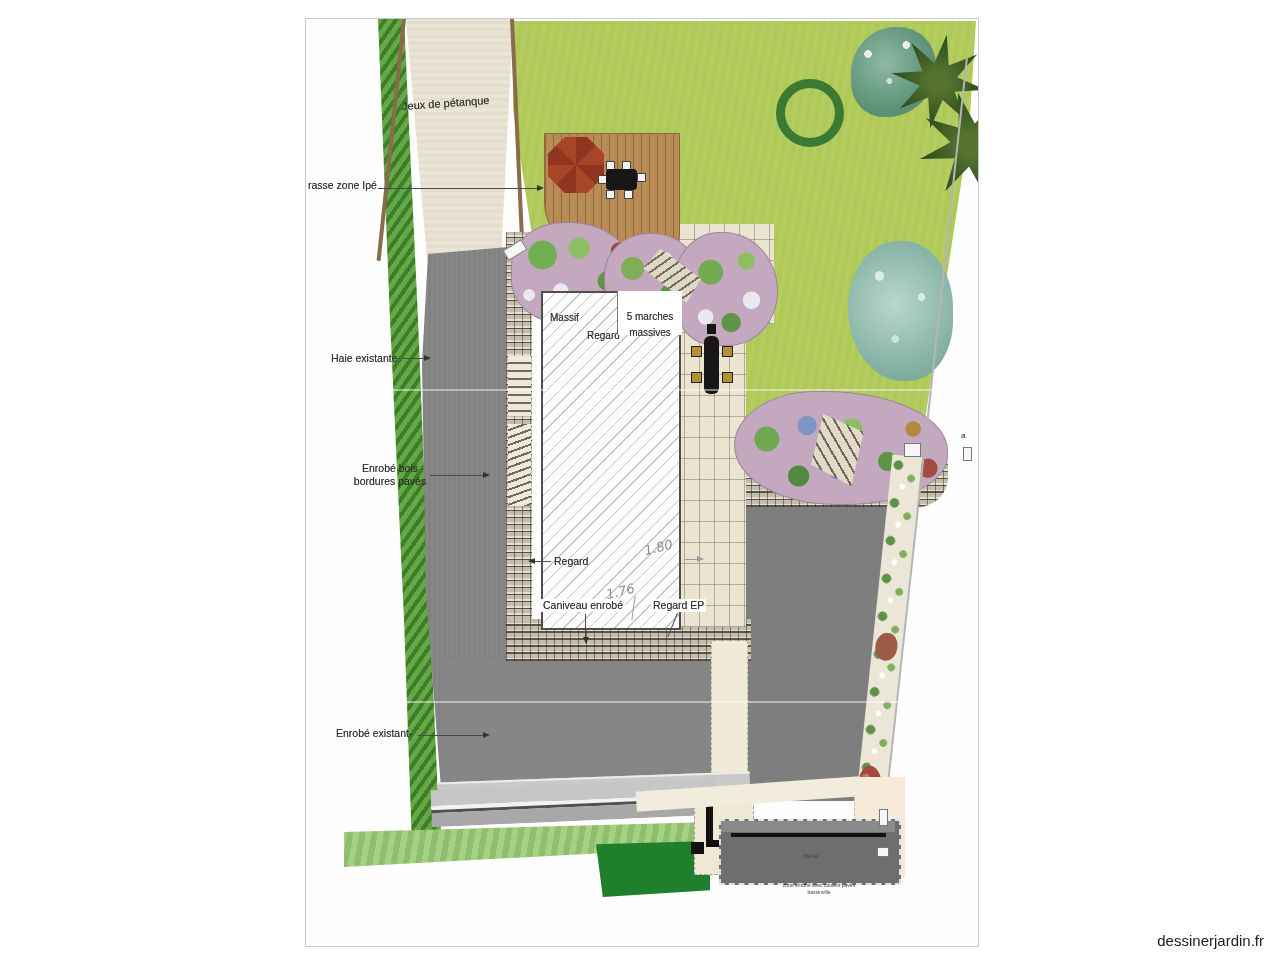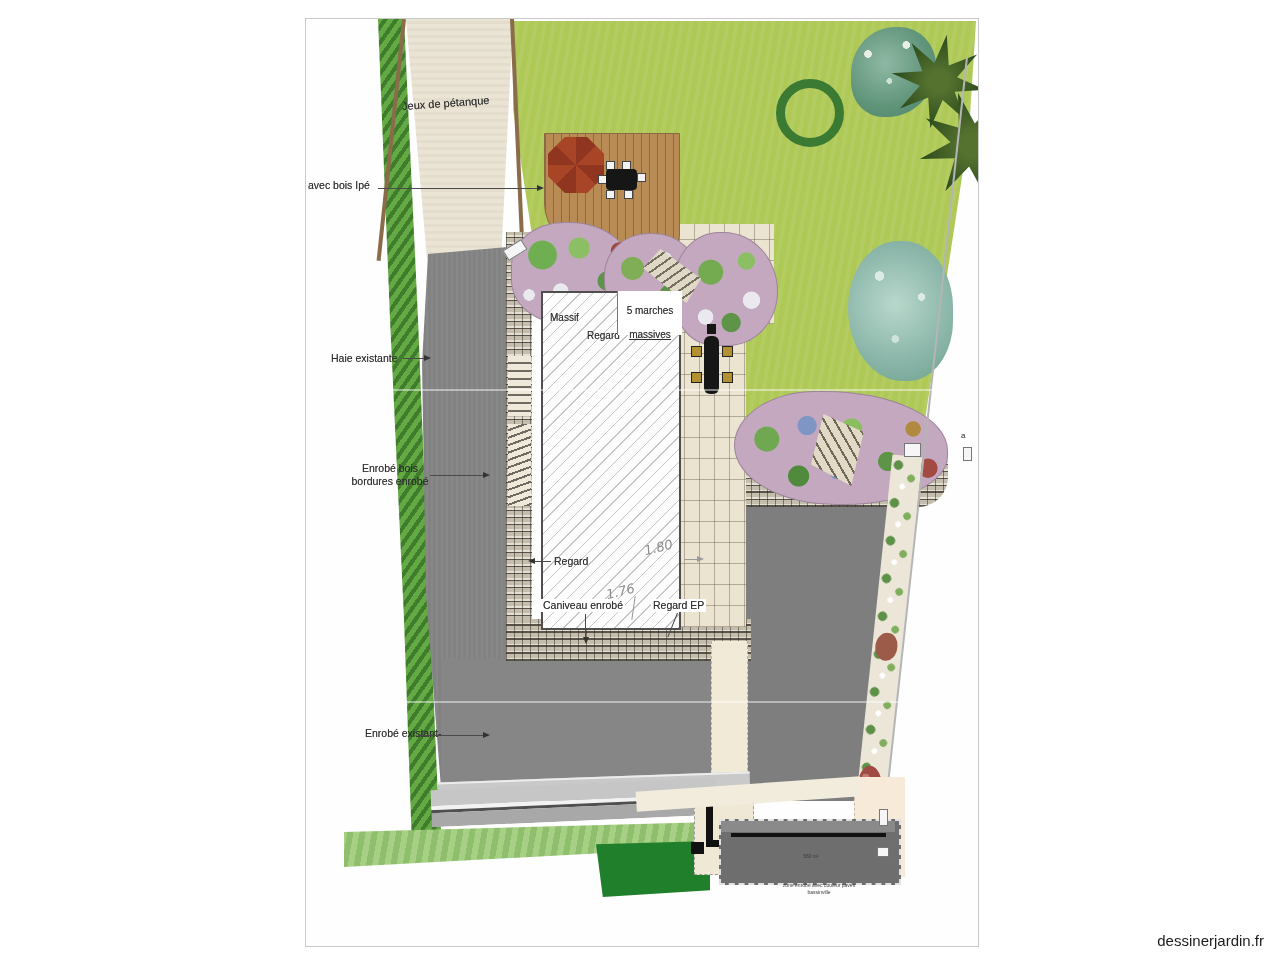--- a/index.html
+++ b/index.html
@@ -200,45 +200,45 @@
 
     <div class="whitebox" style="left:198px;top:225px;width:20px;height:10px;transform:rotate(-32deg);"></div>
     <div class="whitebox" style="left:598px;top:424px;width:15px;height:12px;"></div>
     <div class="whitebox" style="left:657px;top:428px;width:7px;height:12px;"></div>
 
     <div class="streak" style="top:370px;"></div>
     <div class="streak" style="top:682px;"></div>
 
     <div class="label" style="left:96px;top:78px;font-size:11px;transform:rotate(-4deg);">Jeux de pétanque</div>
 
-    <div class="label" style="left:2px;top:160px;">avec bois Ipé</div>
+    <div class="label" style="left:2px;top:160px;">rasse zone Ipé</div>
     <div class="aline" style="left:72px;top:169px;width:160px;"></div>
     <div class="ah-r" style="left:231px;top:166px;"></div>
 
     <div class="label" style="left:25px;top:333px;">Haie existante</div>
     <div class="aline" style="left:97px;top:339px;width:22px;"></div>
     <div class="ah-r" style="left:118px;top:336px;"></div>
 
     <div class="label" style="left:38px;top:443px;width:92px;text-align:center;white-space:normal;">
       <span style="display:block;">Enrobé bois</span>
-      <span style="display:block;">bordures enrobé</span>
+      <span style="display:block;">bordures pavés</span>
     </div>
     <div class="aline" style="left:124px;top:456px;width:54px;"></div>
     <div class="ah-r" style="left:177px;top:453px;"></div>
 
-    <div class="label" style="left:30px;top:708px;margin-left:29px;">Enrobé existant-</div>
+    <div class="label" style="left:30px;top:708px;">Enrobé existant-</div>
     <div class="aline" style="left:112px;top:716px;width:66px;"></div>
     <div class="ah-r" style="left:177px;top:713px;"></div>
 
     <div class="label" style="left:244px;top:293px;font-size:10px;">Massif</div>
     <div class="label" style="left:281px;top:311px;font-size:10px;">Regard</div>
 
     <div class="label lbox" style="left:311px;top:272px;width:60px;height:44px;text-align:center;white-space:normal;font-size:10px;border-left:1px solid #777;">
-      <span style="display:block;margin-top:14px;">5 marches</span>
-      <span style="display:block;margin-top:12px;text-decoration:underline;">massives</span>
+      <span style="display:block;margin-top:20px;">5 marches</span>
+      <span style="display:block;margin-top:4px;">massives</span>
     </div>
 
     <div class="ah-l" style="left:222px;top:539px;"></div>
     <div class="aline" style="left:229px;top:542px;width:16px;"></div>
     <div class="label" style="left:248px;top:536px;">Regard</div>
 
     <div class="label lbox" style="left:235px;top:580px;">Caniveau enrobé</div>
     <div class="aline" style="left:279px;top:595px;width:1px;height:24px;"></div>
     <div class="ah-d" style="left:277px;top:618px;"></div>
 

